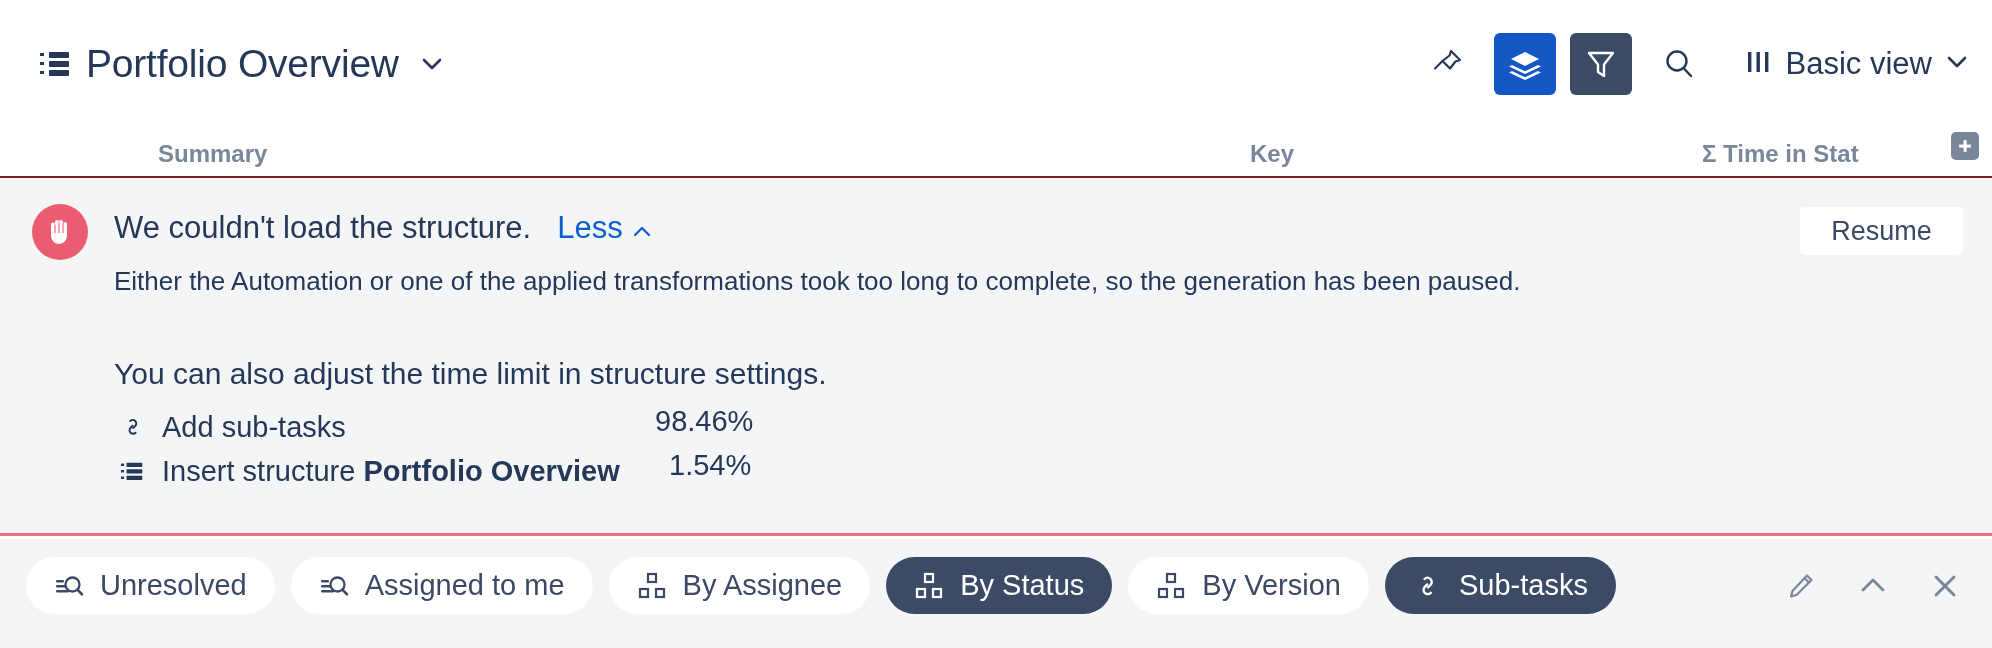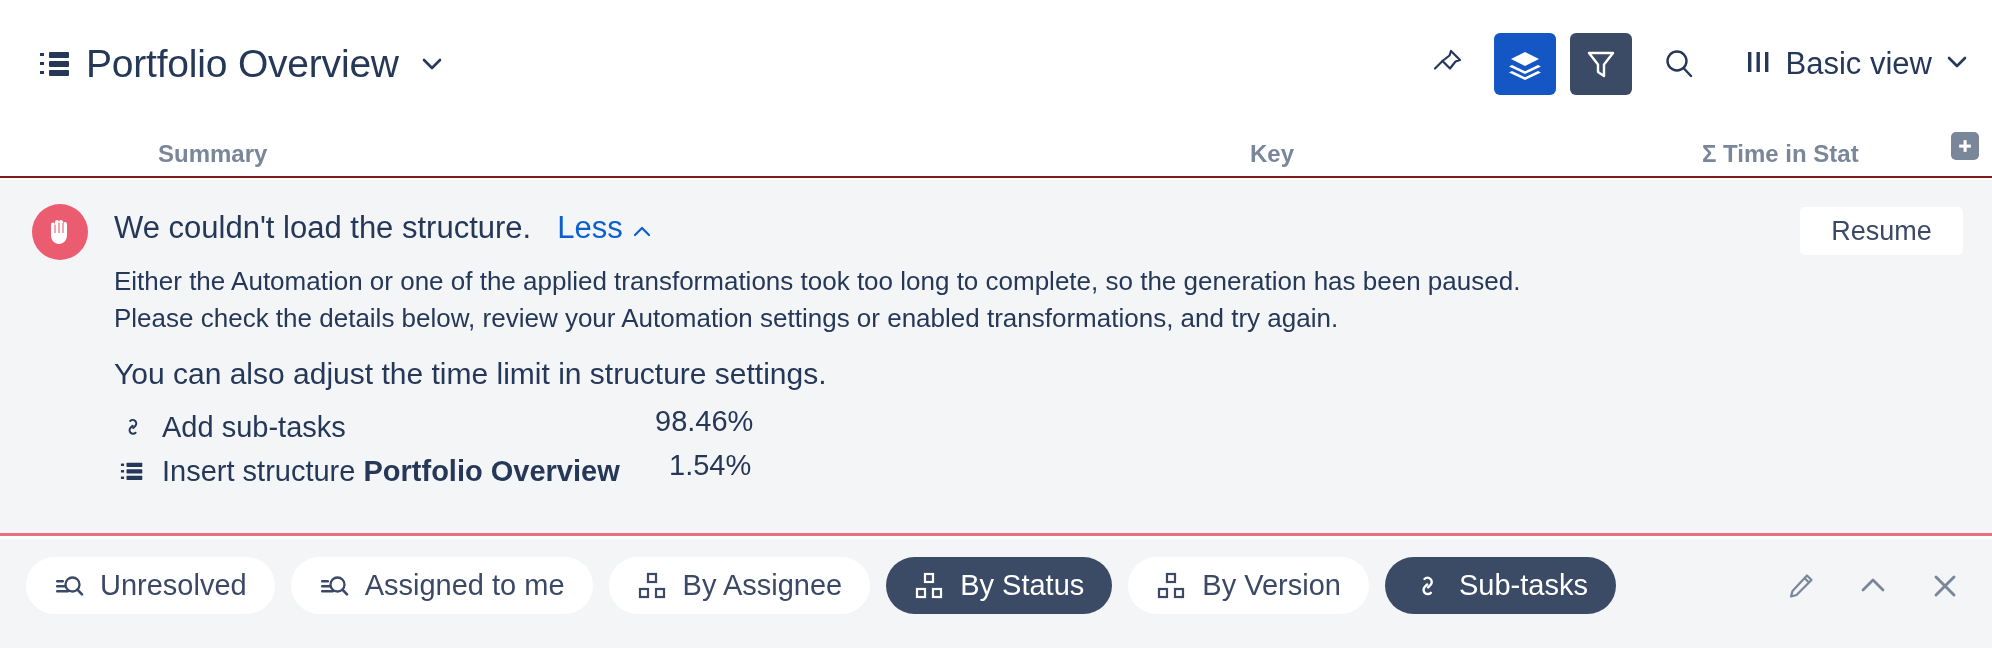--- a/index.html
+++ b/index.html
@@ -350,21 +350,20 @@
       <span>
         <svg viewBox="0 0 20 13" width="20" height="13" xmlns="http://www.w3.org/2000/svg">
           <path d="M3 10 L10 3 L17 10" fill="none" stroke="#0B5FD1" stroke-width="2.2" stroke-linecap="round" stroke-linejoin="round"></path>
         </svg>
       </span>
     </span>
   </div>
 
   <div class="err-body">
     <div>Either the Automation or one of the applied transformations took too long to complete, so the generation has been paused.</div>
-    <div>Please check the details below, review your Automation settings or enabled transformations, and try again.</div>
   </div>
   <div class="err-body2">You can also adjust the time limit in structure settings.</div>
 
   <div class="detail-list">
 
     <div class="detail-row">
       <span class="detail-ico">
         <svg viewBox="0 0 28 28" width="26" height="26" xmlns="http://www.w3.org/2000/svg">
           <path d="M11 7.5 a3.8 3.8 0 1 1 5.4 5.4 l-2.2 2.2" fill="none" stroke="#253858" stroke-width="2.1" stroke-linecap="round"></path>
           <path d="M16.8 20.2 a3.8 3.8 0 1 1 -5.4 -5.4 l2.2 -2.2" fill="none" stroke="#253858" stroke-width="2.1" stroke-linecap="round"></path>

